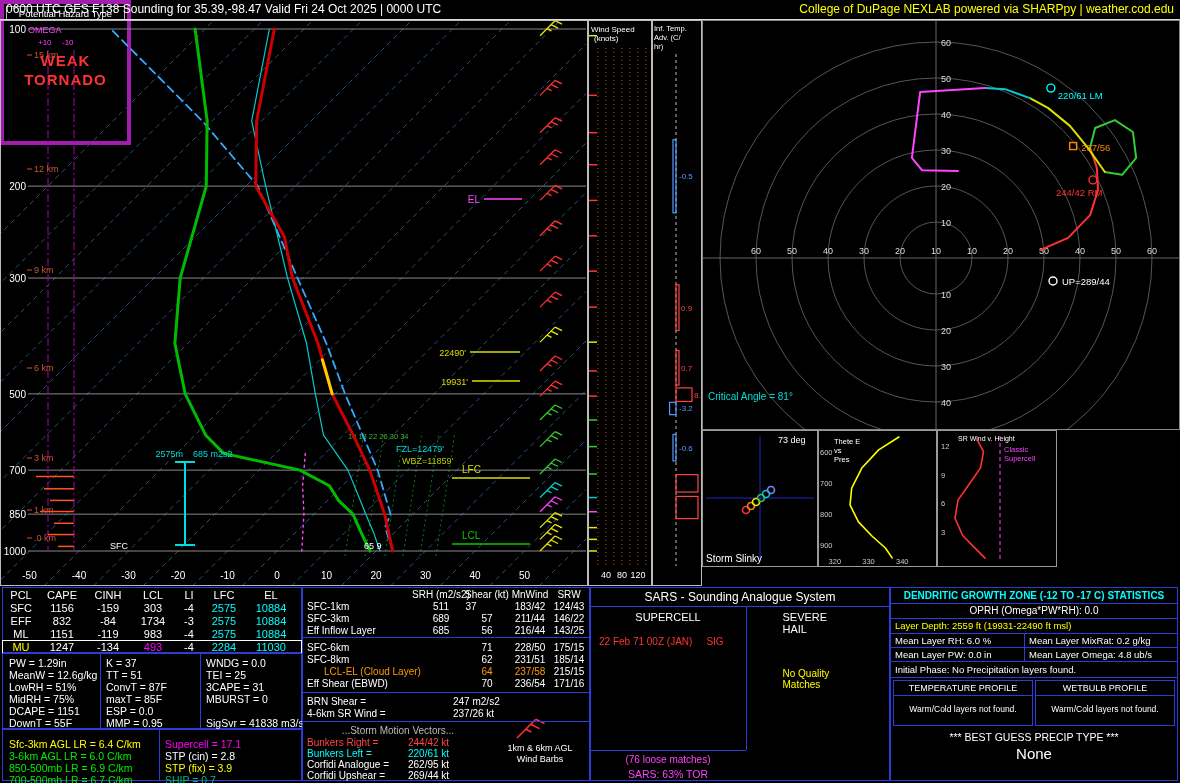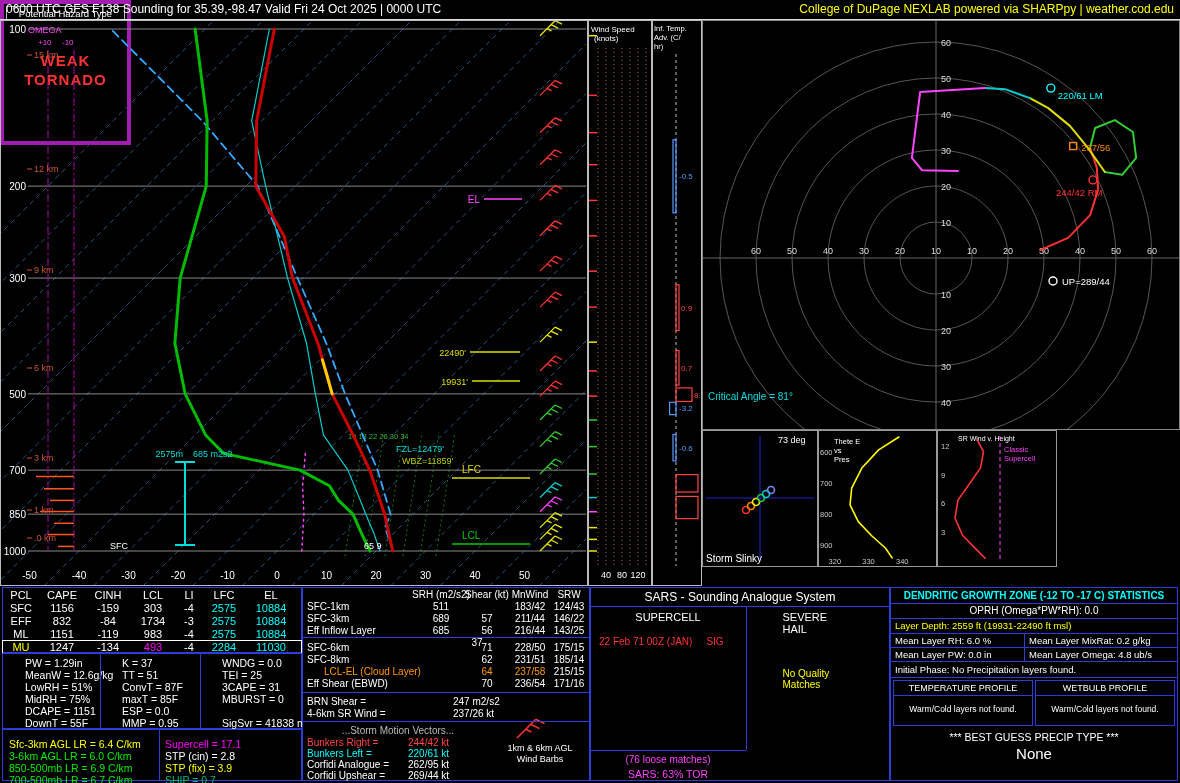--- a/index.html
+++ b/index.html
@@ -26,21 +26,21 @@
   #pcl-panel{left:2px;top:587px;width:300px;height:66px;}
   #idx-panel{left:2px;top:653px;width:300px;height:76px;}
   #lapse-panel{left:2px;top:729px;width:300px;height:52px;}
   #kin-panel{left:302px;top:587px;width:288px;height:194px;}
   #sars-panel{left:590px;top:587px;width:300px;height:194px;}
   #dgz-panel{left:890px;top:587px;width:288px;height:194px;}
   .trow{display:flex;height:12px;line-height:12px;font-size:11px;color:#fff;margin-top:1px;}
   .tcell{text-align:center;white-space:nowrap;}
   .trow.hl{outline:1px solid #fff;}
   .idx-col{position:absolute;top:3px;font-size:10.5px;color:#fff;white-space:nowrap;}
-  .idx-col div{height:12px;line-height:12px;margin-left:16px;}
+  .idx-col div{height:12px;line-height:12px;}
   #idx-col1{left:6px}#idx-col2{left:103px}#idx-col3{left:203px}
   .vdiv{position:absolute;top:0;bottom:0;border-left:1px solid #2b3cd9;}
   .lp-col{position:absolute;top:2px;font-size:10.5px;white-space:nowrap;margin-top:6px;}
   .lp-col div{height:12px;line-height:12px;}
   #lapse-left{left:6px}#lapse-right{left:162px}
   .kline{position:absolute;font-size:10px;line-height:11px;white-space:nowrap;color:#fff;}
   .khr{position:absolute;left:0;width:100%;border-top:1px solid #2b3cd9;}
   .kcap{font-size:9px;}
   #kin-barb{left:200px;top:124px;}
   .sars-title{position:absolute;top:2px;width:100%;text-align:center;color:#fff;font-size:12px;}
@@ -520,21 +520,21 @@
         <line x1="32.75" y1="7.25" x2="41.5" y2="11.625" stroke="#ff3333" stroke-width="1.625"></line>
         <line x1="27.75" y1="12.25" x2="36.5" y2="16.625" stroke="#ff3333" stroke-width="1.625"></line>
         <line x1="22.75" y1="17.25" x2="28.375" y2="20" stroke="#ff3333" stroke-width="1.625"></line>
       </svg>
   <div class="kline" style="top: 1px; left: 138px; transform: translateX(-50%); color: rgb(255, 255, 255);">SRH (m2/s2)</div>
       <div class="kline" style="top: 1px; left: 184px; transform: translateX(-50%); color: rgb(255, 255, 255);">Shear (kt)</div>
       <div class="kline" style="top: 1px; left: 227px; transform: translateX(-50%); color: rgb(255, 255, 255);">MnWind</div>
       <div class="kline" style="top: 1px; left: 266px; transform: translateX(-50%); color: rgb(255, 255, 255);">SRW</div>
       <div class="kline" style="top: 13px; left: 4px; color: rgb(255, 255, 255);">SFC-1km</div>
       <div class="kline" style="top: 13px; left: 138px; transform: translateX(-50%); color: rgb(255, 255, 255);">511</div>
-      <div class="kline" style="top: 13px; left: 174px; transform: translateX(-50%); color: rgb(255, 255, 255); margin-top: 36px;">37</div>
+      <div class="kline" style="top: 13px; left: 168px; transform: translateX(-50%); color: rgb(255, 255, 255);">37</div>
       <div class="kline" style="top: 13px; left: 227px; transform: translateX(-50%); color: rgb(255, 255, 255);">183/42</div>
       <div class="kline" style="top: 13px; left: 266px; transform: translateX(-50%); color: rgb(255, 255, 255);">124/43</div>
       <div class="kline" style="top: 25px; left: 4px; color: rgb(255, 255, 255);">SFC-3km</div>
       <div class="kline" style="top: 25px; left: 138px; transform: translateX(-50%); color: rgb(255, 255, 255);">689</div>
       <div class="kline" style="top: 25px; left: 184px; transform: translateX(-50%); color: rgb(255, 255, 255);">57</div>
       <div class="kline" style="top: 25px; left: 227px; transform: translateX(-50%); color: rgb(255, 255, 255);">211/44</div>
       <div class="kline" style="top: 25px; left: 266px; transform: translateX(-50%); color: rgb(255, 255, 255);">146/22</div>
       <div class="kline" style="top: 37px; left: 4px; color: rgb(255, 255, 255);">Eff Inflow Layer</div>
       <div class="kline" style="top: 37px; left: 138px; transform: translateX(-50%); color: rgb(255, 255, 255);">685</div>
       <div class="kline" style="top: 37px; left: 184px; transform: translateX(-50%); color: rgb(255, 255, 255);">56</div>

